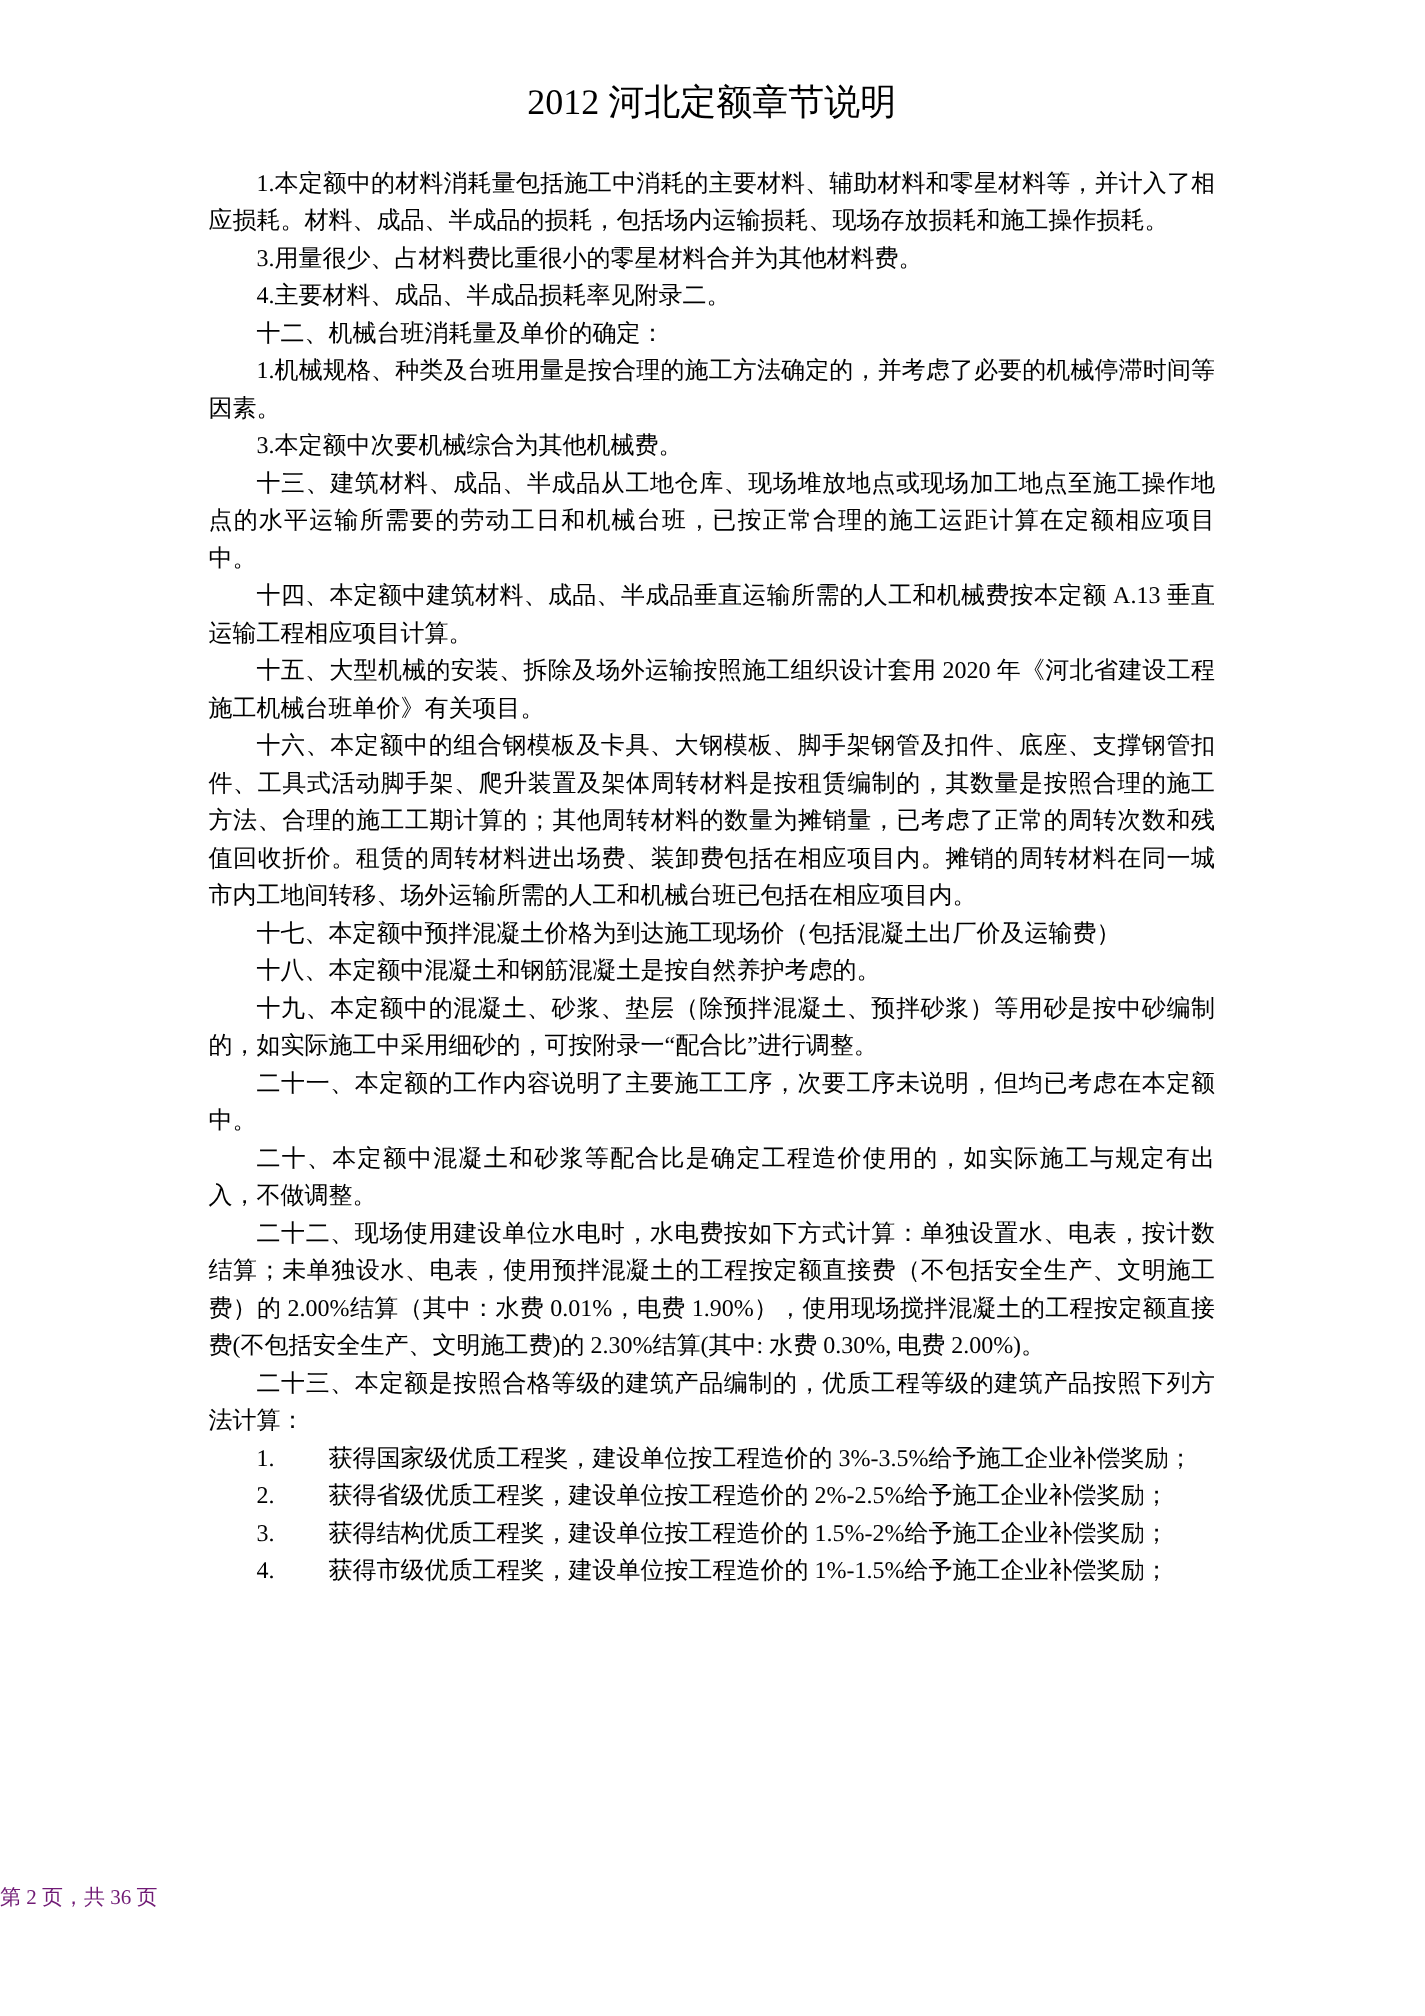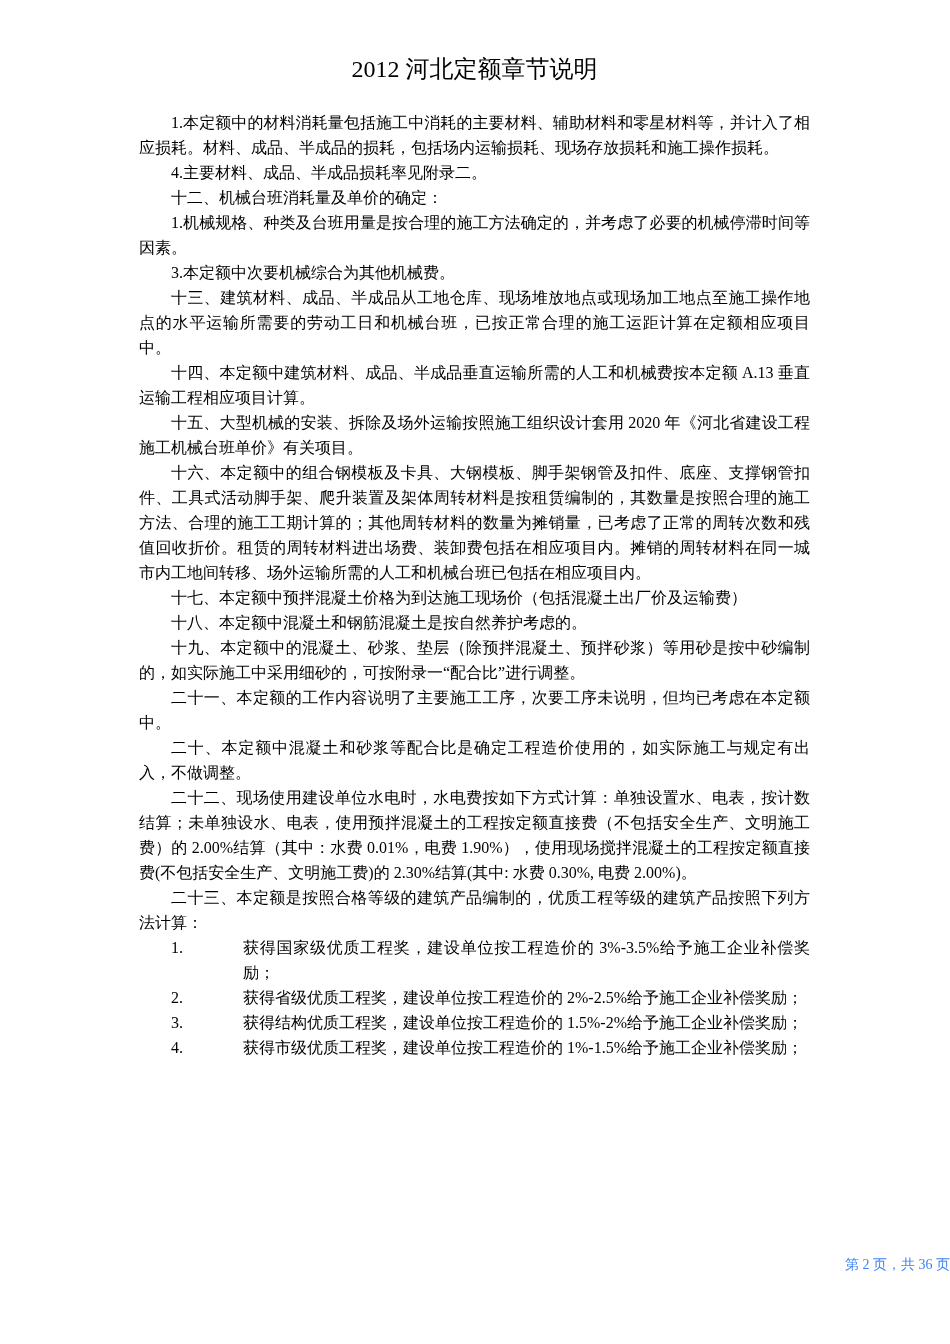--- a/index.html
+++ b/index.html
@@ -37,41 +37,41 @@
   .award {
     display: flex;
     margin-left: 2em;
   }
   .award-num {
     width: 3em;
     flex: none;
   }
   .award-text {
     flex: 1;
-    margin-left: 24px;
   }
   .footer {
     position: absolute;
     left: 0;
     right: 0;
     bottom: 70px;
-    text-align: right;
+    text-align: left;
     font-size: 14px;
-    color: #3b82f6;
+    color: #701a75;
   }
 </style>
 </head>
 <body>
 
 <div class="page">
 
   <h1 class="title">2012 河北定额章节说明</h1>
 
   <div class="body-text">
     <p class="para">1.本定额中的材料消耗量包括施工中消耗的主要材料、辅助材料和零星材料等，并计入了相应损耗。材料、成品、半成品的损耗，包括场内运输损耗、现场存放损耗和施工操作损耗。</p>
+    <p class="para">3.用量很少、占材料费比重很小的零星材料合并为其他材料费。</p>
     <p class="para">4.主要材料、成品、半成品损耗率见附录二。</p>
     <p class="para">十二、机械台班消耗量及单价的确定：</p>
     <p class="para">1.机械规格、种类及台班用量是按合理的施工方法确定的，并考虑了必要的机械停滞时间等因素。</p>
     <p class="para">3.本定额中次要机械综合为其他机械费。</p>
     <p class="para">十三、建筑材料、成品、半成品从工地仓库、现场堆放地点或现场加工地点至施工操作地点的水平运输所需要的劳动工日和机械台班，已按正常合理的施工运距计算在定额相应项目中。</p>
     <p class="para">十四、本定额中建筑材料、成品、半成品垂直运输所需的人工和机械费按本定额 A.13 垂直运输工程相应项目计算。</p>
     <p class="para">十五、大型机械的安装、拆除及场外运输按照施工组织设计套用 2020 年《河北省建设工程施工机械台班单价》有关项目。</p>
     <p class="para">十六、本定额中的组合钢模板及卡具、大钢模板、脚手架钢管及扣件、底座、支撑钢管扣件、工具式活动脚手架、爬升装置及架体周转材料是按租赁编制的，其数量是按照合理的施工方法、合理的施工工期计算的；其他周转材料的数量为摊销量，已考虑了正常的周转次数和残值回收折价。租赁的周转材料进出场费、装卸费包括在相应项目内。摊销的周转材料在同一城市内工地间转移、场外运输所需的人工和机械台班已包括在相应项目内。</p>
     <p class="para">十七、本定额中预拌混凝土价格为到达施工现场价（包括混凝土出厂价及运输费）</p>
     <p class="para">十八、本定额中混凝土和钢筋混凝土是按自然养护考虑的。</p>

